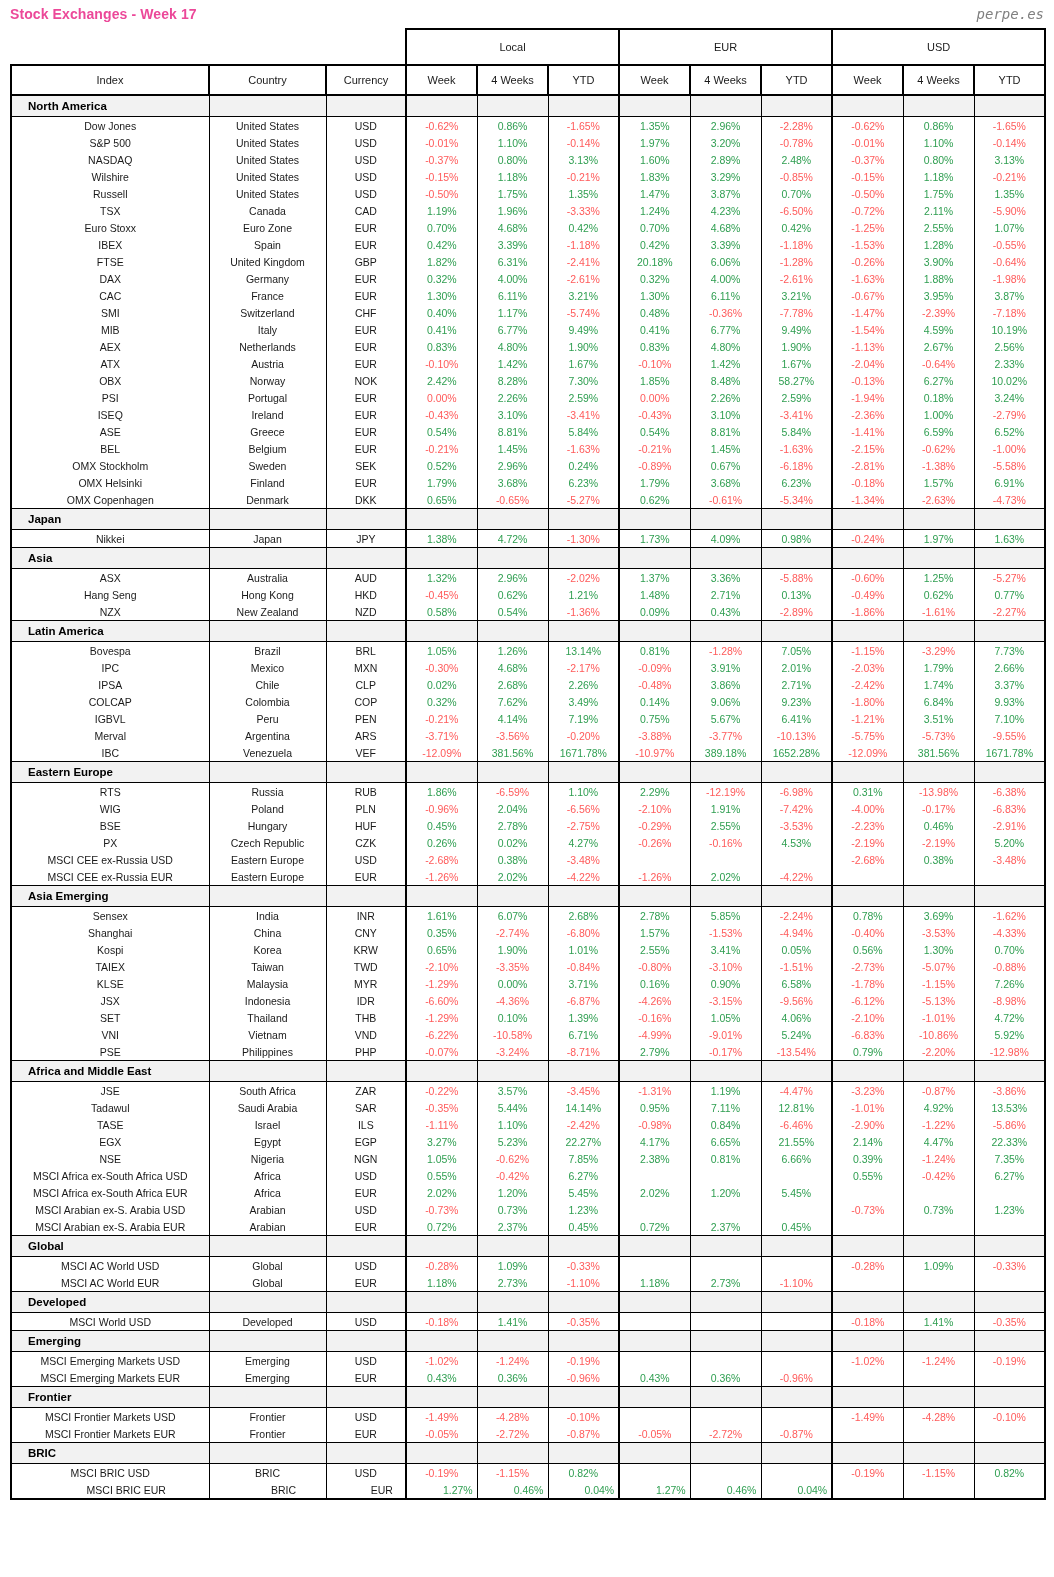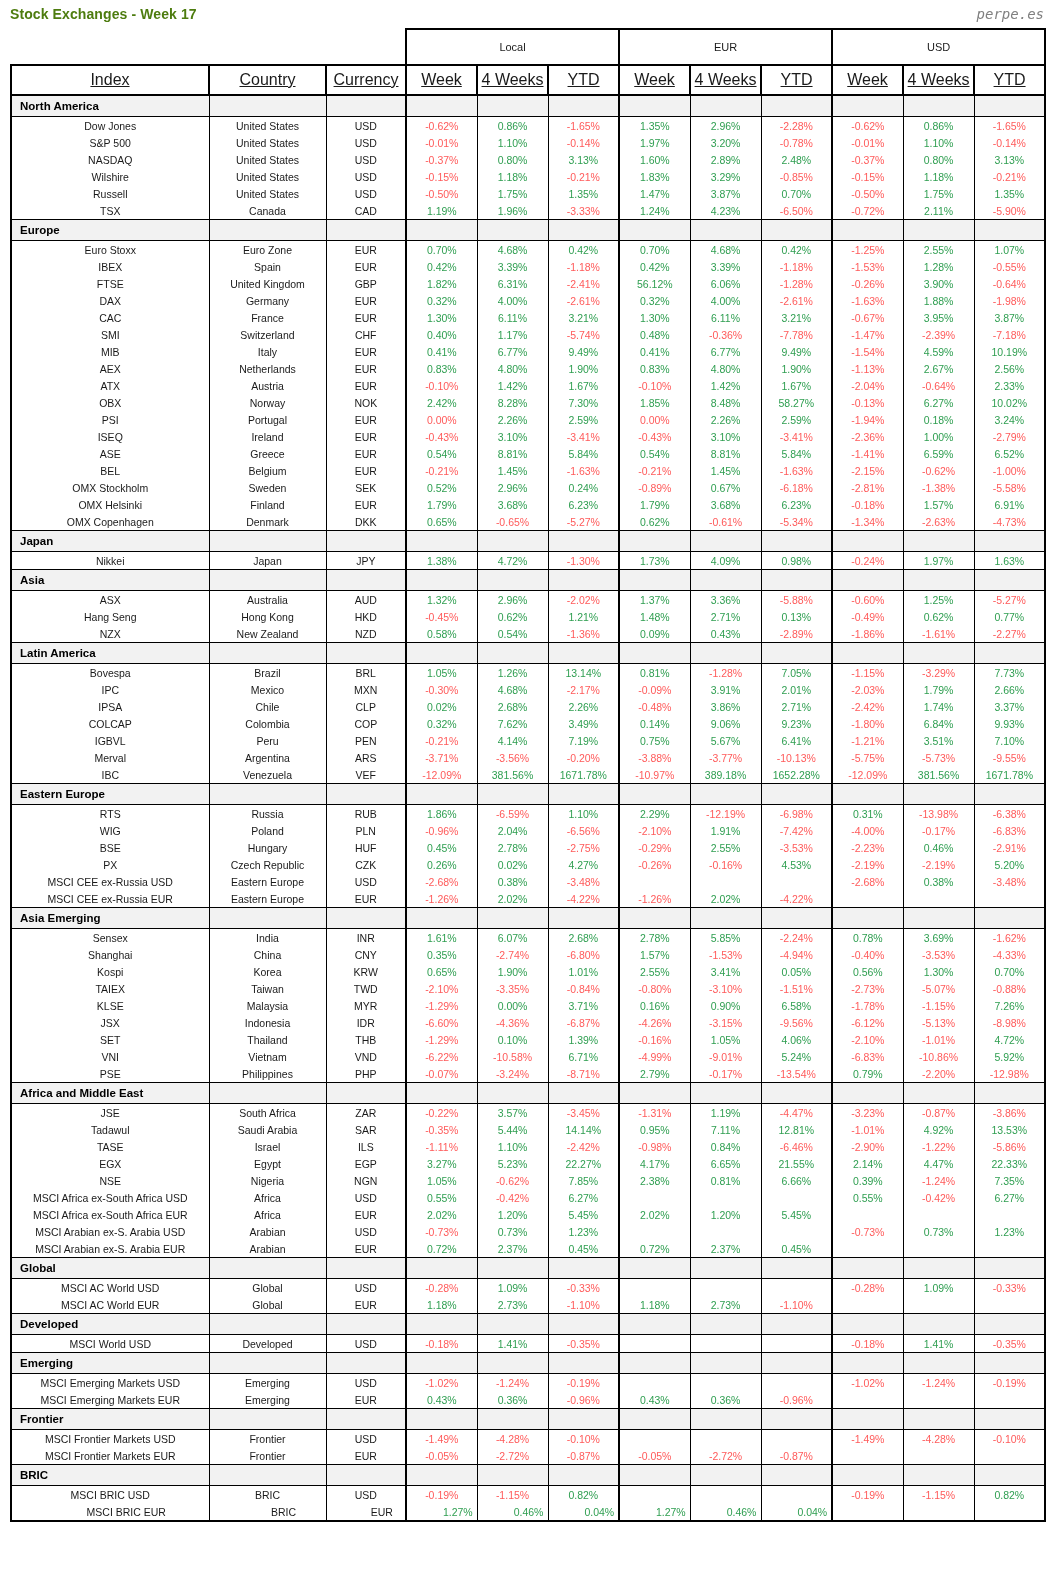--- a/index.html
+++ b/index.html
@@ -5,36 +5,36 @@
   :root{
     --pos:#2e9e50; --neg:#ff5a5a; --section-bg:#f2f2f2; --border:#000; --brand:#808080;
   }
   html,body{margin:0;padding:0;background:#fff;}
   body{
     width:1054px;height:1577px;
     font-family:"Liberation Sans","DejaVu Sans",sans-serif;
     color:#1a1a1a;box-sizing:border-box;padding:6px 10px 8px 10px;
   }
   .titlebar{display:flex;justify-content:space-between;align-items:flex-start;height:20px;margin-bottom:2px;}
-  .title{font-size:14px;font-weight:bold;color:#4d7c0f;letter-spacing:0.1px;}
+  .title{font-size:14px;font-weight:bold;color:#ec4899;letter-spacing:0.1px;}
   .brand{font-family:"DejaVu Sans Mono","Liberation Mono",monospace;font-style:italic;font-weight:normal;font-size:14px;color:var(--brand);}
   table{border-collapse:collapse;table-layout:fixed;width:1034px;}
   col.c-index{width:198px;} col.c-country{width:117px;} col.c-currency{width:80px;} col.c-val{width:71px;}
   th,td{padding:0;font-size:10.5px;overflow:hidden;white-space:nowrap;}
   
   tr.group-row td.spacer{border:none;background:#fff;}
   tr.group-row th{height:34px;font-size:11px;font-weight:normal;border:2px solid var(--border);}
-  tr.head-row th{height:28px;font-size:16px;font-weight:normal;border:2px solid var(--border);text-decoration:underline;}
+  tr.head-row th{height:28px;font-size:11px;font-weight:normal;border:2px solid var(--border);}
   
   tbody td{height:17px;text-align:center;border-left:1px solid var(--border);border-right:1px solid var(--border);}
   tbody td.g{border-left:2px solid var(--border);}
   tbody td:first-child{border-left:2px solid var(--border);}
   tbody td:last-child{border-right:2px solid var(--border);}
   tr.section-row td{height:20px;background:var(--section-bg);border-top:1px solid var(--border);border-bottom:1px solid var(--border);}
-  tr.section-row td.sec-name{text-align:left;font-weight:bold;font-size:11.5px;color:#000;padding-left:8px;}
+  tr.section-row td.sec-name{text-align:left;font-weight:bold;font-size:11.5px;color:#000;padding-left:16px;}
   tr.last-row td{border-bottom:2px solid var(--border);padding-left:32px;}
   td.pos{color:var(--pos);} td.neg{color:var(--neg);}
   td.idx,td.ctry,td.curr{color:#1a1a1a;}
 </style>
 </head>
 <body>
 
 <div class="titlebar">
   <span class="title">Stock Exchanges - Week 17</span>
   <span class="brand">perpe.es</span>
@@ -169,34 +169,20 @@
         <td class="pos g">1.19%</td>
         <td class="pos">1.96%</td>
         <td class="neg">-3.33%</td>
         <td class="pos g">1.24%</td>
         <td class="pos">4.23%</td>
         <td class="neg">-6.50%</td>
         <td class="neg g">-0.72%</td>
         <td class="pos">2.11%</td>
         <td class="neg">-5.90%</td>
       </tr>
-      <tr class="section-row">
-        <td class="sec-name">Europe</td>
-        <td></td>
-        <td></td>
-        <td class="g"></td>
-        <td></td>
-        <td></td>
-        <td class="g"></td>
-        <td></td>
-        <td></td>
-        <td class="g"></td>
-        <td></td>
-        <td></td>
-      </tr>
       <tr>
         <td class="idx">Euro Stoxx</td>
         <td class="ctry">Euro Zone</td>
         <td class="curr">EUR</td>
         <td class="pos g">0.70%</td>
         <td class="pos">4.68%</td>
         <td class="pos">0.42%</td>
         <td class="pos g">0.70%</td>
         <td class="pos">4.68%</td>
         <td class="pos">0.42%</td>
@@ -218,21 +204,21 @@
         <td class="pos">1.28%</td>
         <td class="neg">-0.55%</td>
       </tr>
       <tr>
         <td class="idx">FTSE</td>
         <td class="ctry">United Kingdom</td>
         <td class="curr">GBP</td>
         <td class="pos g">1.82%</td>
         <td class="pos">6.31%</td>
         <td class="neg">-2.41%</td>
-        <td class="pos g">56.12%</td>
+        <td class="pos g">20.18%</td>
         <td class="pos">6.06%</td>
         <td class="neg">-1.28%</td>
         <td class="neg g">-0.26%</td>
         <td class="pos">3.90%</td>
         <td class="neg">-0.64%</td>
       </tr>
       <tr>
         <td class="idx">DAX</td>
         <td class="ctry">Germany</td>
         <td class="curr">EUR</td>

